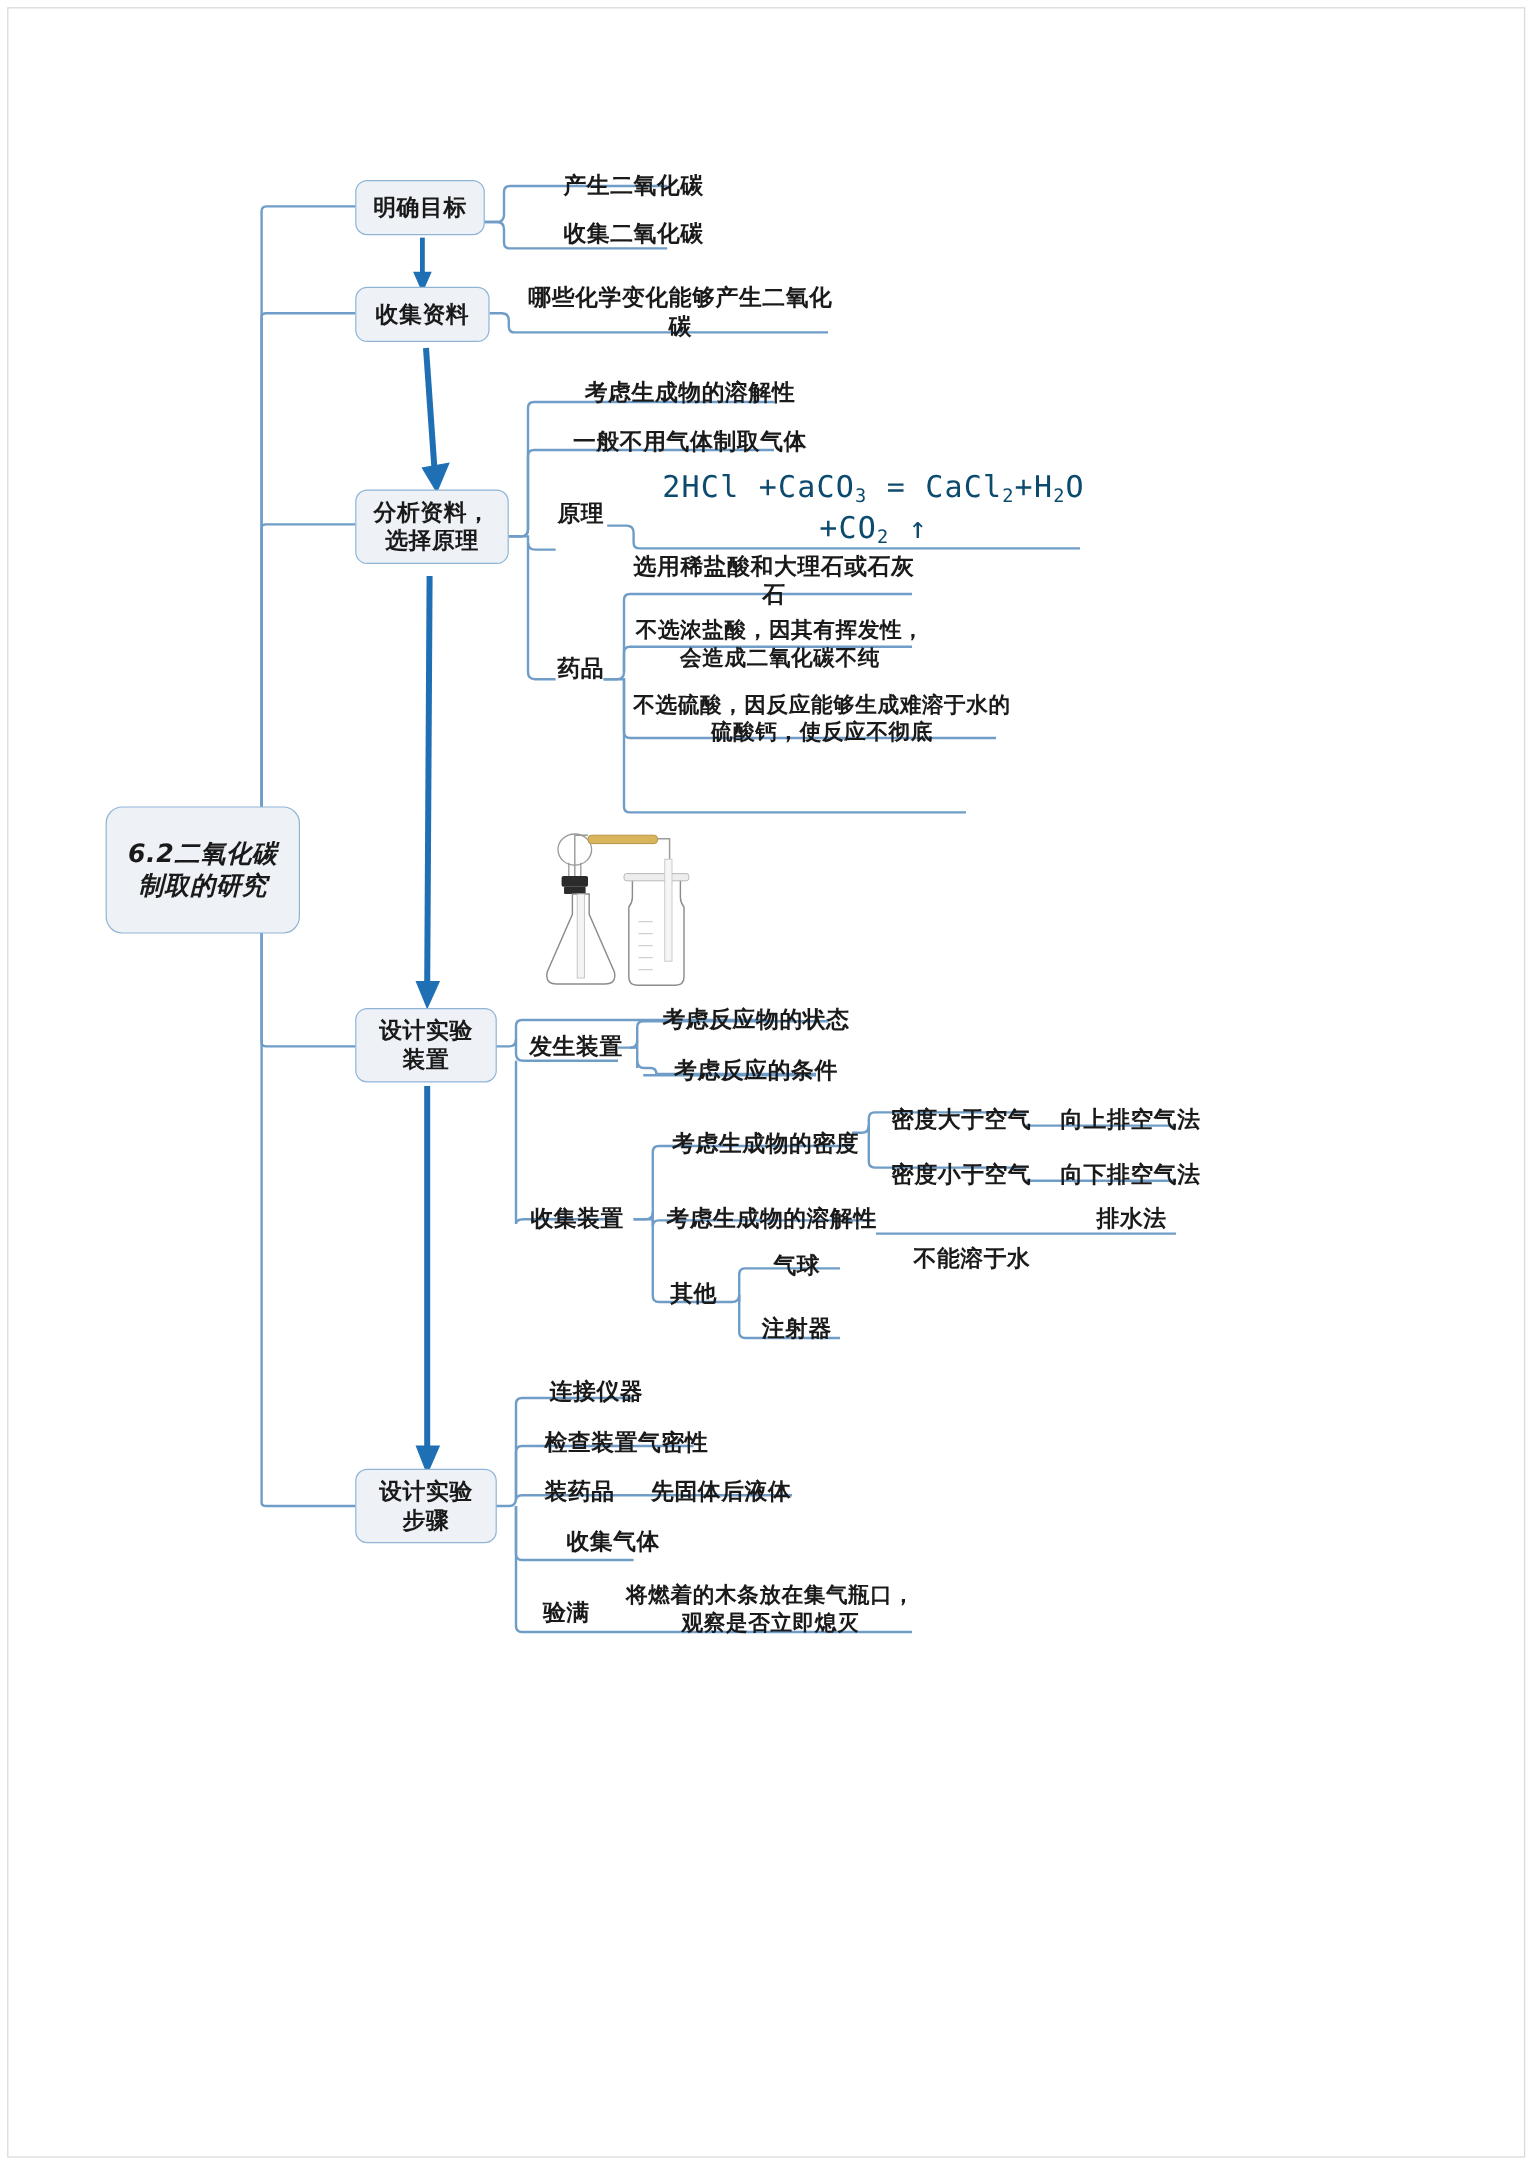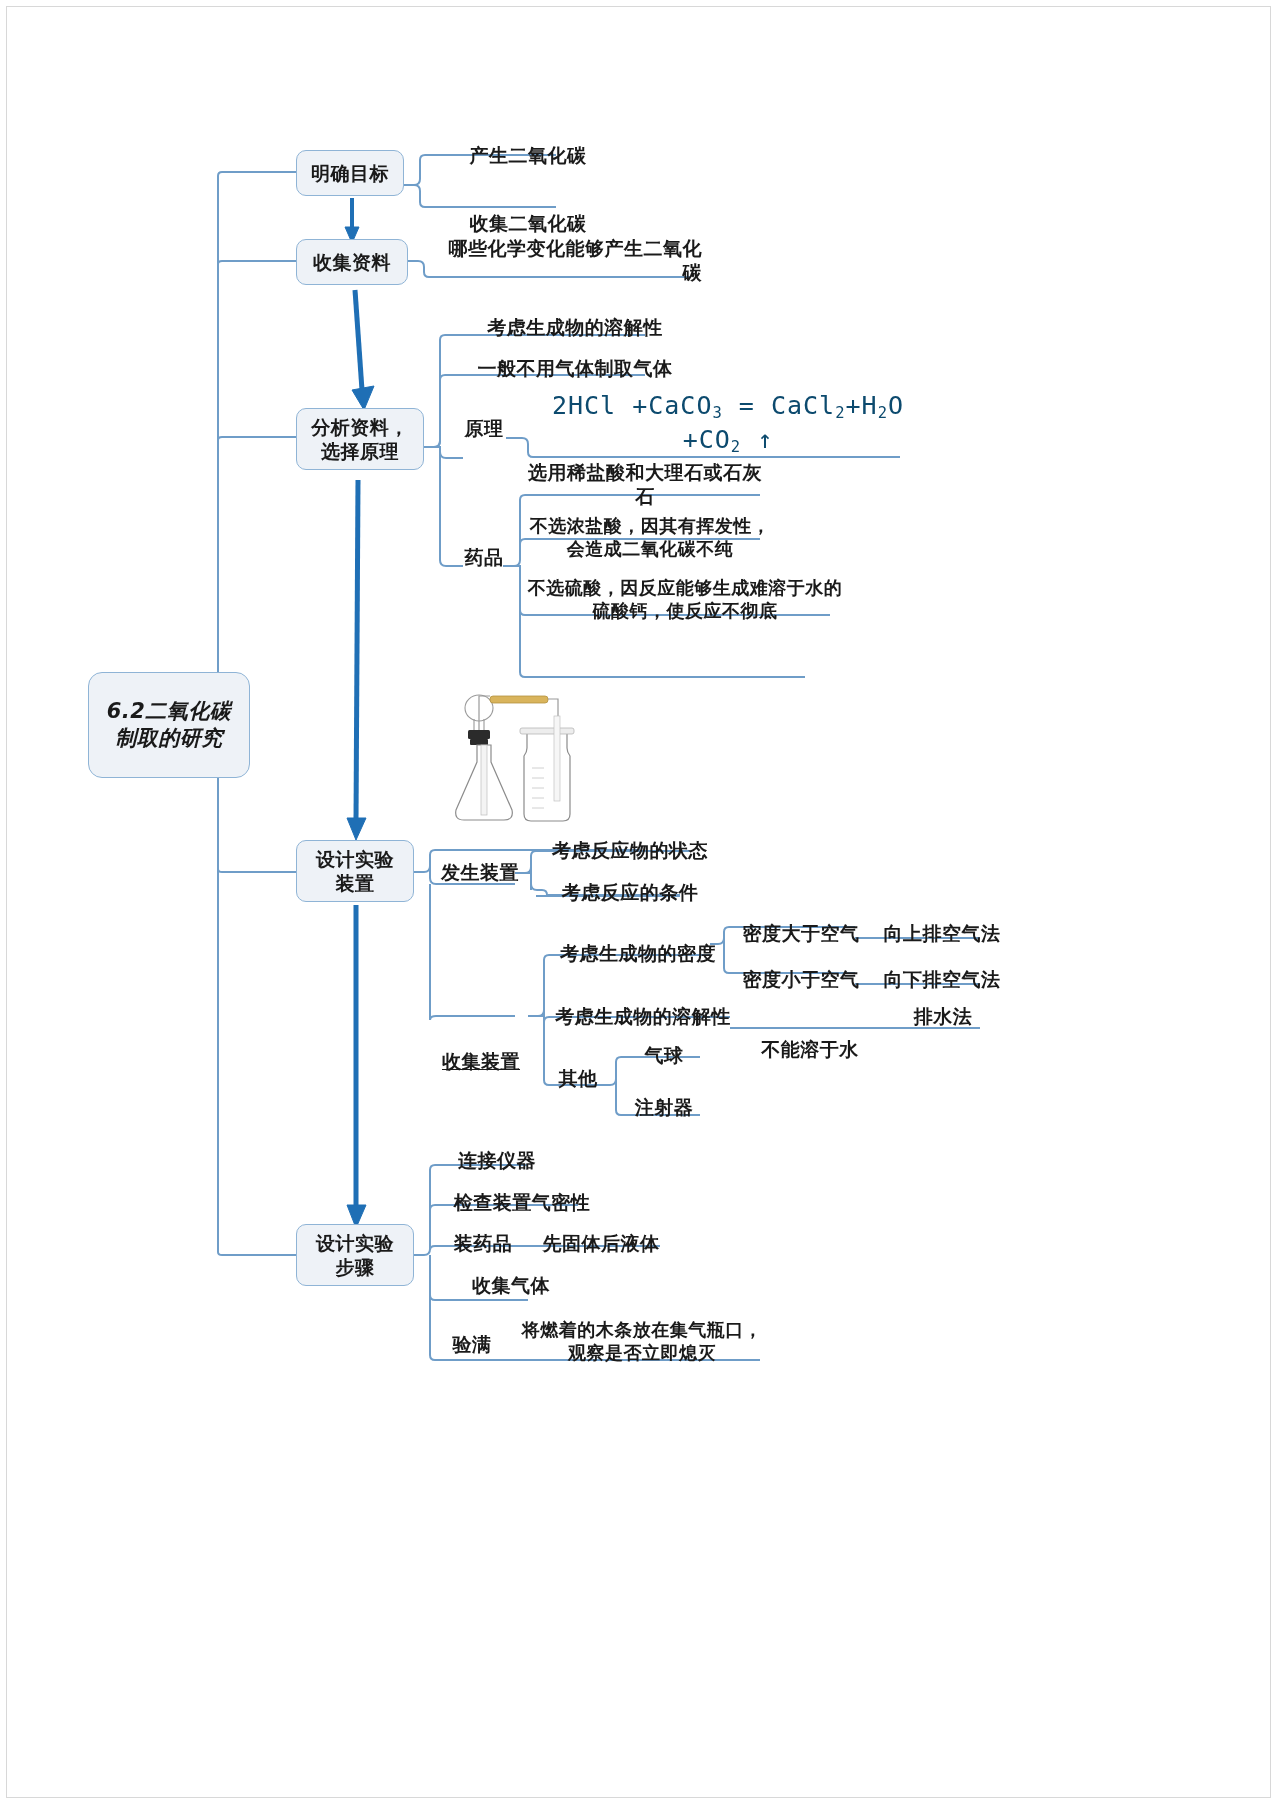--- a/index.html
+++ b/index.html
@@ -167,24 +167,24 @@
       <line x1="100" y1="108" x2="112" y2="108"></line>
       <line x1="100" y1="118" x2="112" y2="118"></line>
     </g>
   </svg>
 
   <div class="node center-node" style="left:88px; top:672px; width:162px; height:106px;font-style:italic;">6.2二氧化碳
 制取的研究</div>
 
   <div class="node boxed l1" style="left:296px; top:150px; width:108px; height:46px;">明确目标</div>
   <div class="node plain" style="left:428px; top:138px; width:200px; height:34px;">产生二氧化碳</div>
-  <div class="node plain" style="left:428px; top:206px; width:200px; height:34px;text-align:center;">收集二氧化碳</div>
+  <div class="node plain" style="left:428px; top:178px; width:200px; height:34px;text-align:center;">收集二氧化碳</div>
 
   <div class="node boxed l1" style="left:296px; top:239px; width:112px; height:46px;">收集资料</div>
-  <div class="node plain" style="left:432px; top:243px; width:270px; height:34px;text-align:right;">哪些化学变化能够产生二氧化碳</div>
+  <div class="node plain" style="left:432px; top:243px; width:270px; height:34px;">哪些化学变化能够产生二氧化碳</div>
 
   <div class="node boxed l1" style="left:296px; top:408px; width:128px; height:62px;">分析资料，
 选择原理</div>
 
   <div class="node plain" style="left:450px; top:311px; width:250px; height:32px;">考虑生成物的溶解性</div>
   <div class="node plain" style="left:450px; top:352px; width:250px; height:32px;">一般不用气体制取气体</div>
 
   <div class="node plain" style="left:455px; top:412px; width:58px; height:32px;">原理</div>
 
   <div class="node eq" style="left:533px; top:404px; width:390px; height:40px; justify-content:flex-start;">
@@ -200,21 +200,21 @@
   <div class="node plain2" style="left:525px; top:570px; width:320px; height:58px;">不选硫酸，因反应能够生成难溶于水的
 硫酸钙，使反应不彻底</div>
 
   <div class="node boxed l1" style="left:296px; top:840px; width:118px; height:62px;">设计实验
 装置</div>
 
   <div class="node plain" style="left:435px; top:856px; width:90px; height:32px;">发生装置</div>
   <div class="node plain" style="left:540px; top:834px; width:180px; height:32px;">考虑反应物的状态</div>
   <div class="node plain" style="left:540px; top:876px; width:180px; height:32px;">考虑反应的条件</div>
 
-  <div class="node plain" style="left:435px; top:1045px; width:92px; height:32px;text-decoration:underline;">收集装置</div>
+  <div class="node plain" style="left:435px; top:1000px; width:92px; height:32px;">收集装置</div>
 
   <div class="node plain" style="left:548px; top:937px; width:180px; height:32px;">考虑生成物的密度</div>
   <div class="node plain" style="left:728px; top:917px; width:146px; height:32px;">密度大于空气</div>
   <div class="node plain" style="left:876px; top:917px; width:132px; height:32px;">向上排空气法</div>
   <div class="node plain" style="left:728px; top:963px; width:146px; height:32px;">密度小于空气</div>
   <div class="node plain" style="left:876px; top:963px; width:132px; height:32px;">向下排空气法</div>
 
   <div class="node plain" style="left:548px; top:1000px; width:190px; height:32px;">考虑生成物的溶解性</div>
   <div class="node plain" style="left:740px; top:1000px; width:140px; height:32px;margin-top:33px;">不能溶于水</div>
   <div class="node plain" style="left:888px; top:1000px; width:110px; height:32px;">排水法</div>

